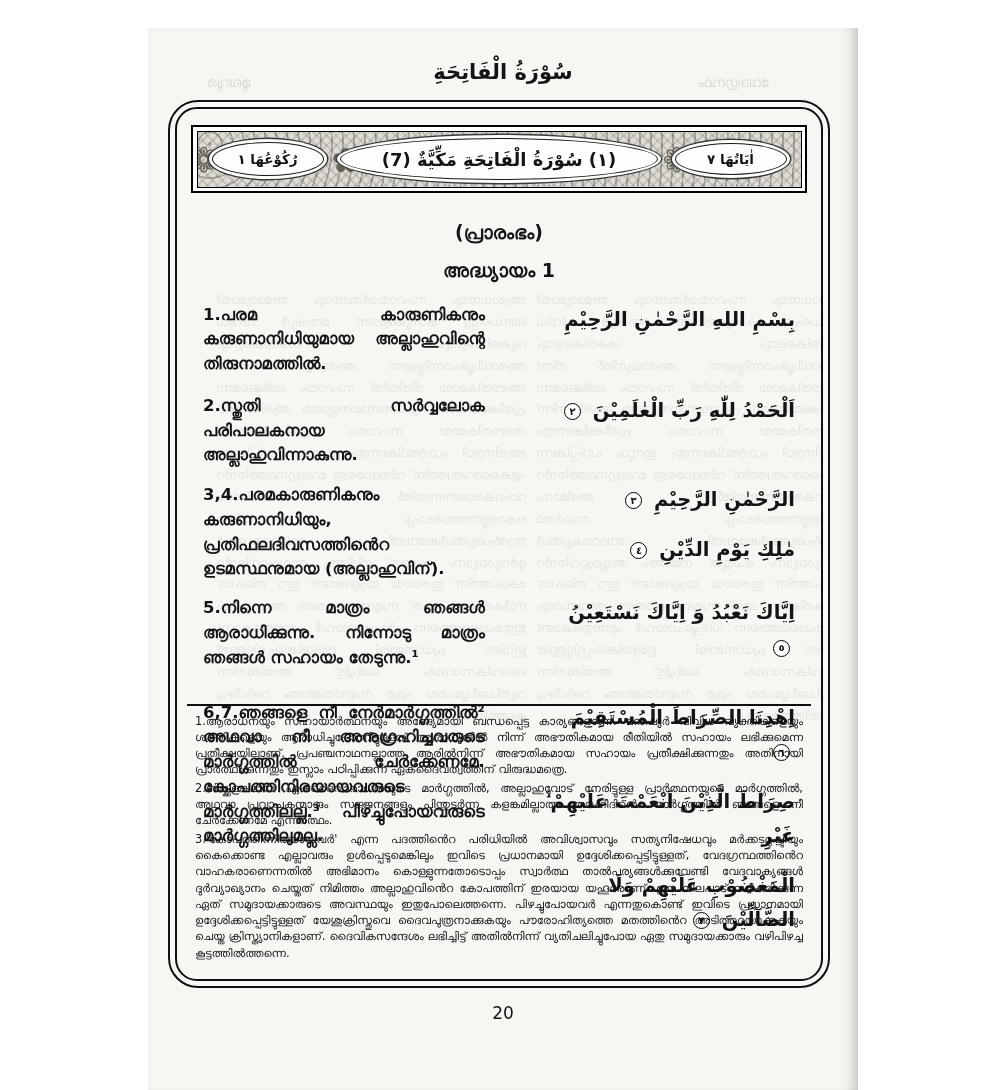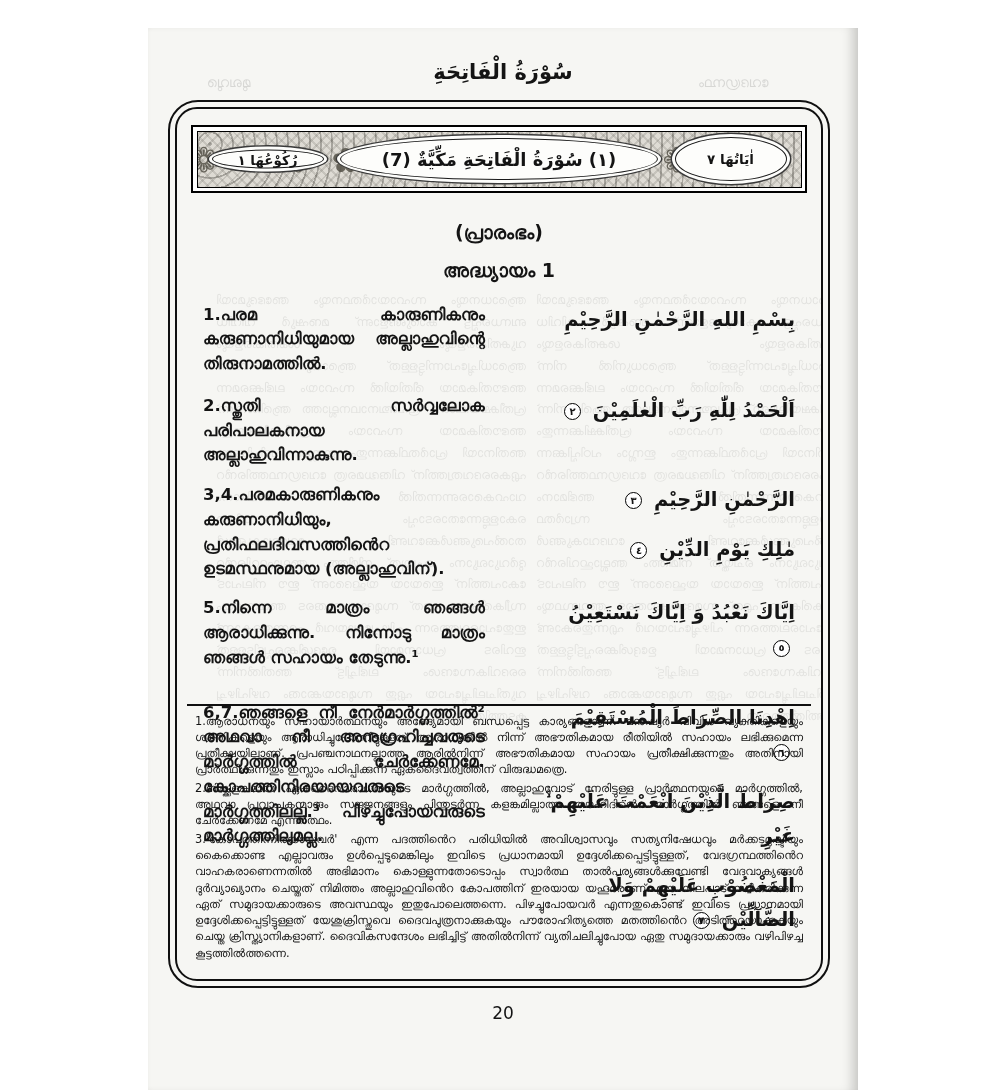--- a/index.html
+++ b/index.html
@@ -39,22 +39,22 @@
                   repeating-linear-gradient(-45deg, rgba(90,88,80,.18) 0 2px, transparent 2px 7px),
                   #dedbd4; }
   .band-inner::before { content:"❁ ✿ ❁ ✿ ❁ ✿ ❁ ✿ ❁ ✿ ❁ ✿ ❁ ✿ ❁ ✿ ❁ ✿ ❁ ✿ ❁ ✿ ❁ ✿ ❁ ✿ ❁";
                         position:absolute; left:-8px; top:0; width:110%; white-space:nowrap;
                         font-size:34px; line-height:57px; letter-spacing:4px; color:#565349; opacity:.85; }
   .cartouche { position:absolute; top:50%; transform:translateY(-50%);
                background:#fdfdfb; border:1.5px solid #1a1a1a; border-radius:50%;
                box-shadow:0 0 0 3px #fdfdfb, 0 0 0 4.5px #3a3a3a;
                display:flex; align-items:center; justify-content:center;
                direction:rtl; font-weight:bold; }
-  .cartouche.right  { right:14px;  width:112px; height:44px; font-size:13.5px; }
-  .cartouche.left   { left:14px;   width:112px; height:19px; font-size:13.5px; }
+  .cartouche.right  { right:14px;  width:112px; height:32px; font-size:13.5px; }
+  .cartouche.left   { left:14px;   width:112px; height:34px; font-size:13.5px; }
   .cartouche.center { left:50%; transform:translate(-50%,-50%); width:318px; height:42px; font-size:18px; }
 
   
   .title-block { text-align:center; margin-top:27px; line-height:1.28; }
   .title-main    { font-size:27px; font-weight:bold; letter-spacing:.5px; }
   .title-meaning { font-size:19px; font-weight:bold; margin-top:3px; }
   .title-chapter { font-size:19px; font-weight:bold;margin-top:14px; }
 
   
   .verses { margin:20px 20px 0 26px; position:relative; }

